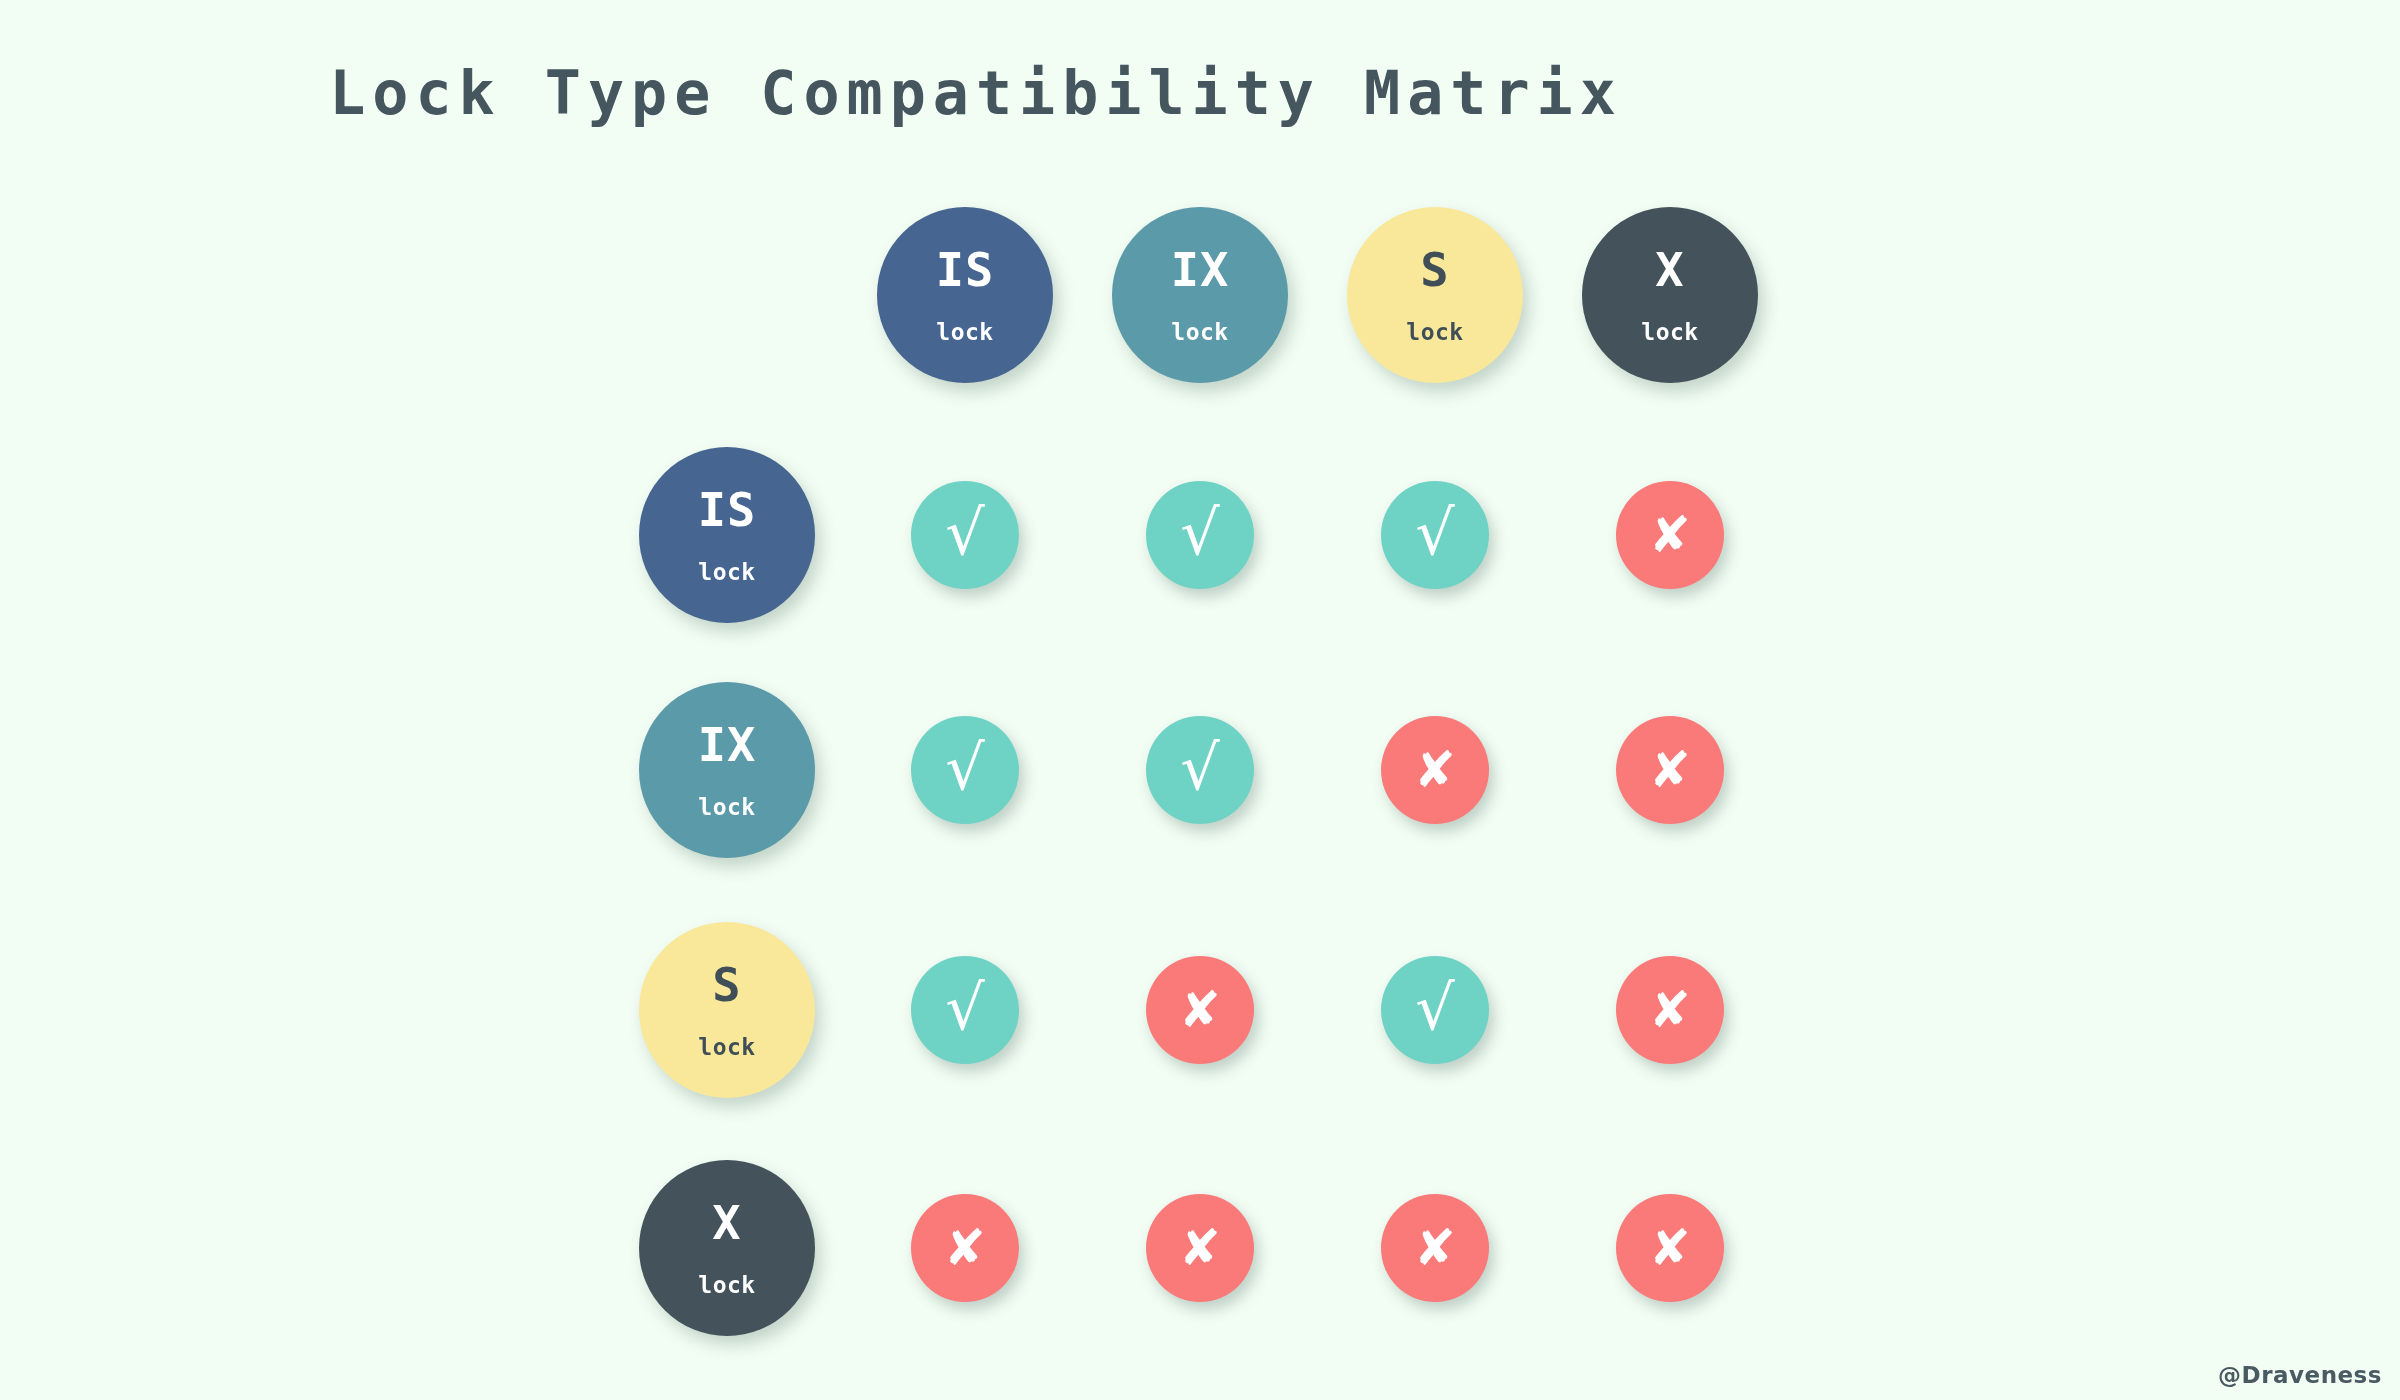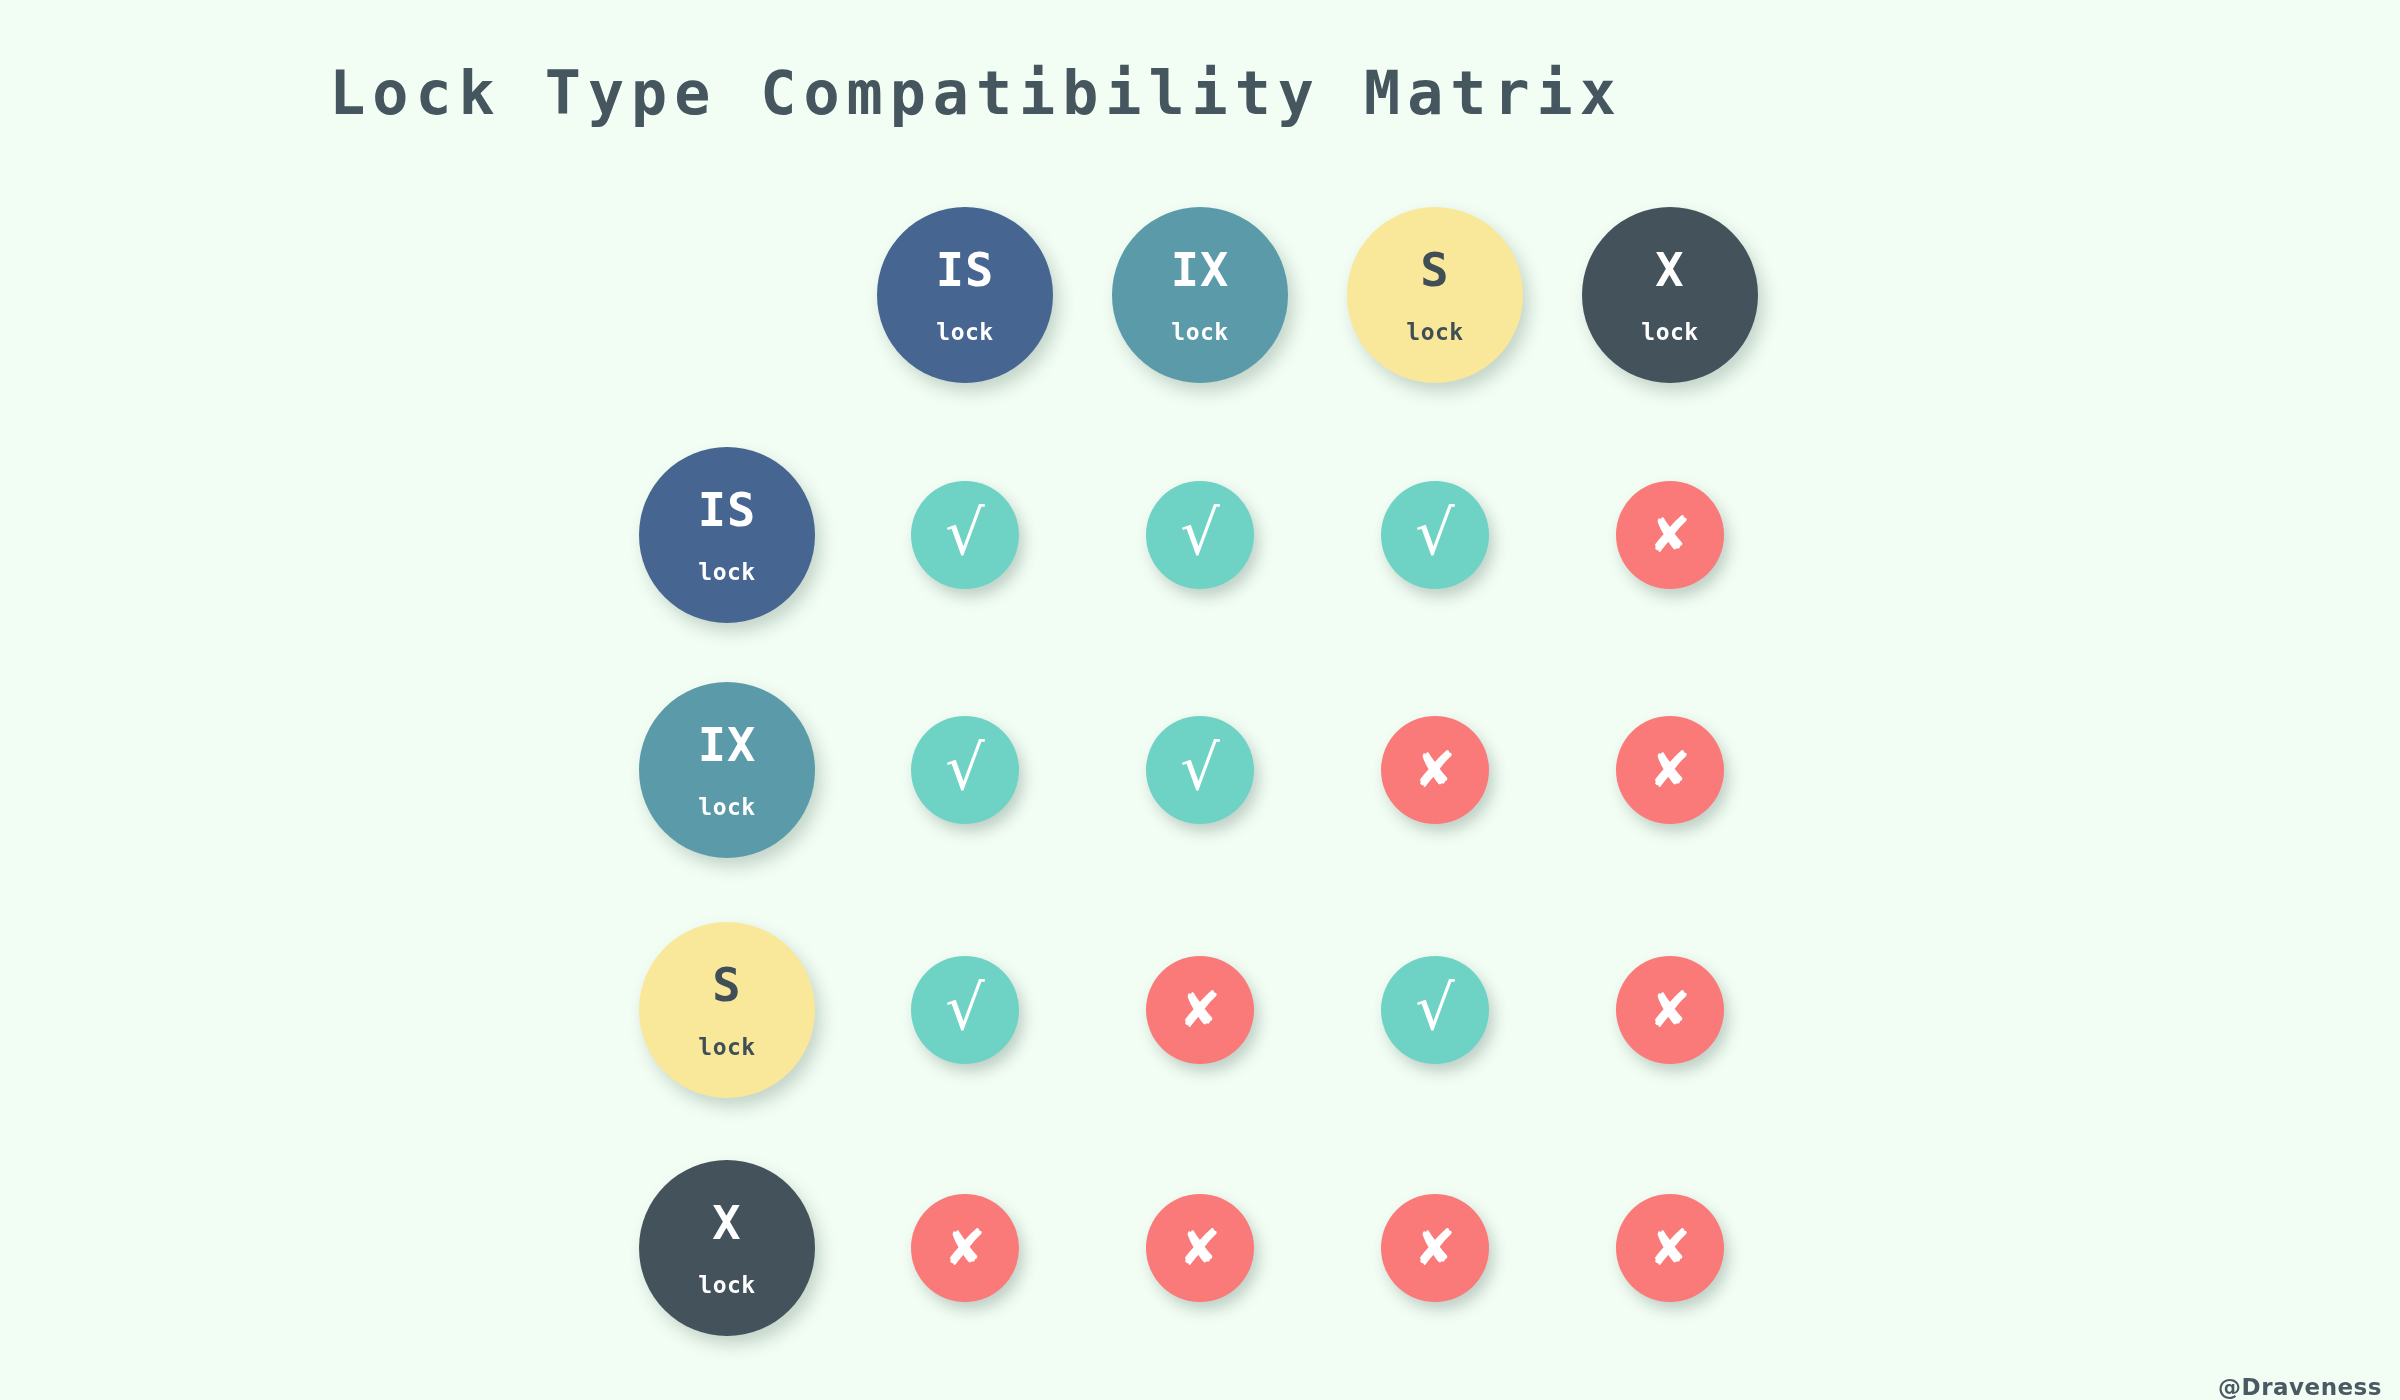--- a/index.html
+++ b/index.html
@@ -90,21 +90,21 @@
     margin-top: -4px;
   }
   .cell-node.incompatible .cell-glyph {
     font-size: 50px;
     font-weight: 700;
   }
 
   #watermark {
     position: absolute;
     right: 18px;
-    bottom: 0;
+    bottom: 12px;
     font-family: "DejaVu Sans", sans-serif;
     font-size: 23px;
     font-weight: 700;
     color: #4a5a63;
     letter-spacing: 0.5px;
   }
 </style>
 </head>
 <body>
 

